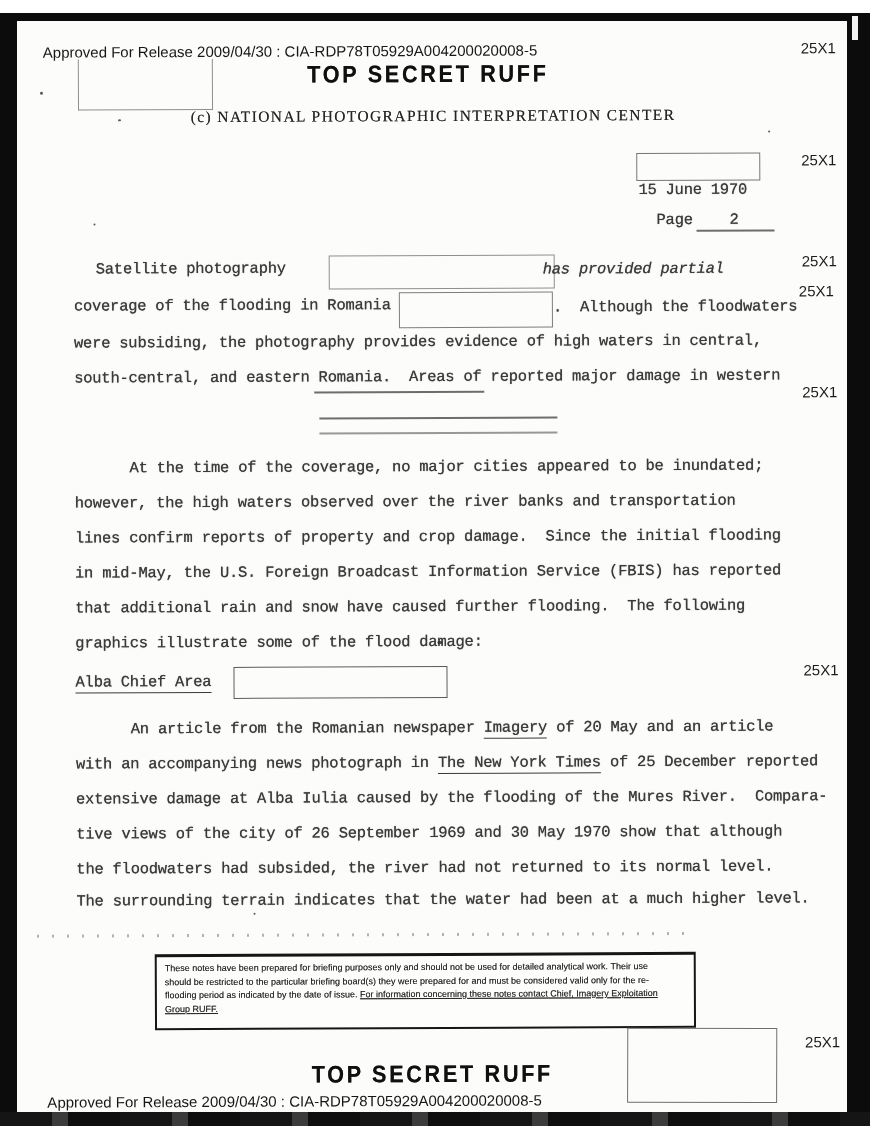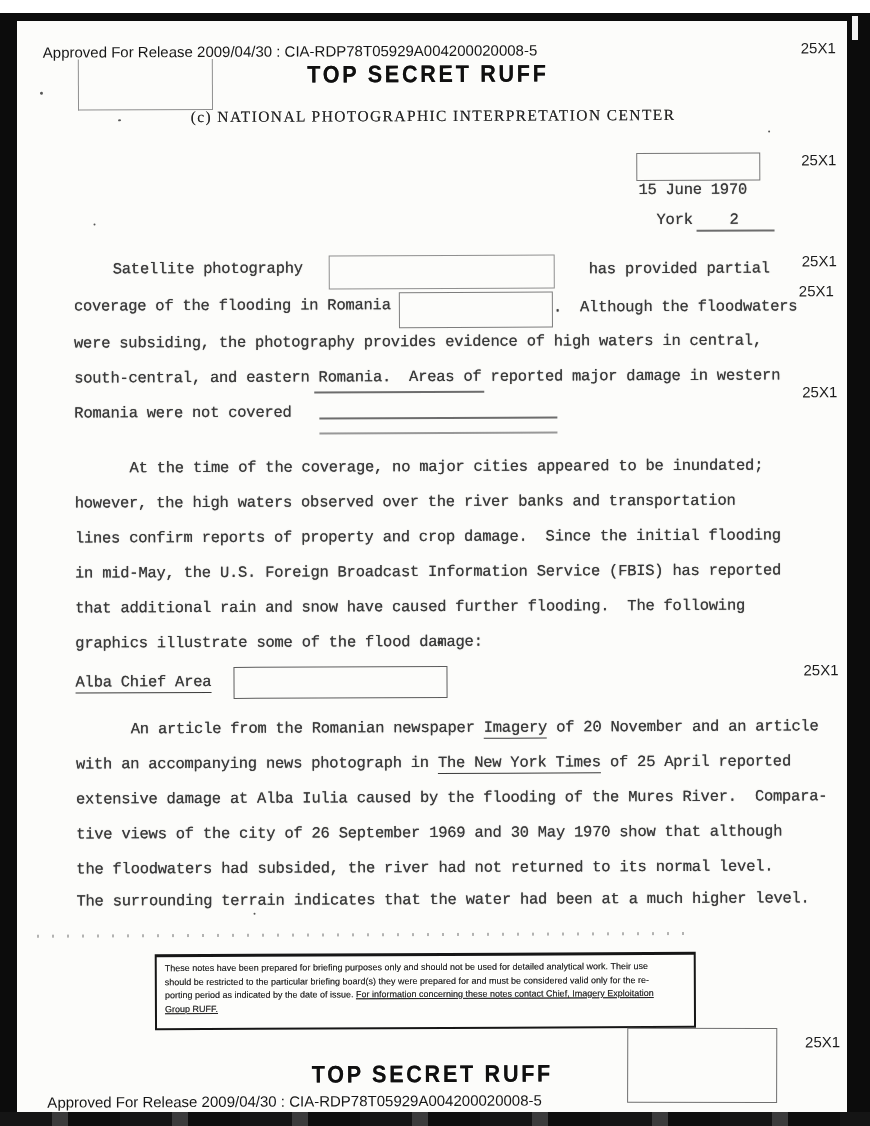--- a/index.html
+++ b/index.html
@@ -56,67 +56,66 @@
     <div class="abs redbox" style="left:80px;top:58px;width:133px;height:50px;border-top:none;"></div>
     <div class="abs" style="left:0;top:60px;width:860px;text-align:center;">
       <span class="banner" style="display:inline-block;">TOP SECRET RUFF</span>
     </div>
     <div class="abs" style="left:0;top:107px;width:870px;text-align:center;">
       <span class="org">(c) NATIONAL PHOTOGRAPHIC INTERPRETATION CENTER</span>
     </div>
 
     <div class="abs redbox" style="left:638px;top:154px;width:122px;height:26px;border-color:#777;"></div>
     <span class="abs mono" style="left:640px;top:182px;">15 June 1970</span>
-    <span class="abs mono" style="left:658px;top:212px;">York</span>
+    <span class="abs mono" style="left:658px;top:212px;">Page</span>
     <span class="abs mono" style="left:731px;top:212px;">2</span>
     <div class="abs strike" style="left:698px;top:231px;width:78px;"></div>
     <span class="abs marker" style="left:803px;top:153px;">25X1</span>
 
-    <span class="abs mono" style="left:114px;top:259px;">Satellite photography</span>
+    <span class="abs mono" style="left:97px;top:259px;">Satellite photography</span>
     <div class="abs redbox" style="left:330px;top:255px;width:224px;height:32px;"></div>
-    <span class="abs mono" style="left:590px;top:261px;">has provided partial</span>
+    <span class="abs mono" style="left:544px;top:261px;font-style:italic;">has provided partial</span>
     <span class="abs marker" style="left:803px;top:254px;">25X1</span>
 
     <span class="abs mono" style="left:75px;top:296px;">coverage of the flooding in Romania</span>
     <div class="abs redbox" style="left:400px;top:292px;width:152px;height:34px;border-color:#7d7d7d;"></div>
     <span class="abs mono" style="left:554px;top:299px;">.  Although the floodwaters</span>
     <span class="abs marker" style="left:800px;top:284px;">25X1</span>
 
     <span class="abs mono" style="left:75px;top:333px;">were subsiding, the photography provides evidence of high waters in central,</span>
     <span class="abs mono" style="left:75px;top:368px;">south-central, and eastern Romania.  Areas of reported major damage in western</span>
     <div class="abs strike" style="left:315px;top:391px;width:170px;"></div>
-    <span class="abs mono" style="left:75px;top:403px;">Romania were not covered</span>
     <div class="abs strike" style="left:320px;top:417px;width:238px;"></div>
     <div class="abs strike" style="left:320px;top:432px;width:238px;opacity:.7;"></div>
     <span class="abs marker" style="left:803px;top:385px;">25X1</span>
 
     <span class="abs mono" style="left:130px;top:458px;">At the time of the coverage, no major cities appeared to be inundated;</span>
     <span class="abs mono" style="left:75px;top:493px;">however, the high waters observed over the river banks and transportation</span>
     <span class="abs mono" style="left:75px;top:528px;">lines confirm reports of property and crop damage.  Since the initial flooding</span>
     <span class="abs mono" style="left:75px;top:563px;">in mid-May, the U.S. Foreign Broadcast Information Service (FBIS) has reported</span>
     <span class="abs mono" style="left:75px;top:598px;">that additional rain and snow have caused further flooding.  The following</span>
     <span class="abs mono" style="left:75px;top:633px;">graphics illustrate some of the flood damage:</span>
 
     <span class="abs mono underl" style="left:75px;top:672px;">Alba Chief Area</span>
     <div class="abs redbox" style="left:233px;top:666px;width:212px;height:30px;border-color:#5c5c5c;"></div>
     <span class="abs marker" style="left:803px;top:663px;">25X1</span>
 
-    <div class="abs mono" style="left:130px;top:719px;"><span>An article from the Romanian newspaper </span><span class="underl">Imagery</span><span> of 20 November and an article</span></div>
-    <div class="abs mono" style="left:75px;top:754px;"><span>with an accompanying news photograph in </span><span class="underl">The New York Times</span><span> of 25 April reported</span></div>
+    <div class="abs mono" style="left:130px;top:719px;"><span>An article from the Romanian newspaper </span><span class="underl">Imagery</span><span> of 20 May and an article</span></div>
+    <div class="abs mono" style="left:75px;top:754px;"><span>with an accompanying news photograph in </span><span class="underl">The New York Times</span><span> of 25 December reported</span></div>
     <span class="abs mono" style="left:75px;top:789px;">extensive damage at Alba Iulia caused by the flooding of the Mures River.  Compara-</span>
     <span class="abs mono" style="left:75px;top:824px;">tive views of the city of 26 September 1969 and 30 May 1970 show that although</span>
     <span class="abs mono" style="left:75px;top:859px;">the floodwaters had subsided, the river had not returned to its normal level.</span>
     <span class="abs mono" style="left:75px;top:891px;">The surrounding terrain indicates that the water had been at a much higher level.</span>
 
     <div class="abs dotrow" style="left:35px;top:933px;width:650px;height:3px;"></div>
 
     <div class="abs notebox" style="left:153px;top:953px;width:541px;height:76px;">
       <div>These notes have been prepared for briefing purposes only and should not be used for detailed analytical work. Their use</div>
       <div>should be restricted to the particular briefing board(s) they were prepared for and must be considered valid only for the re-</div>
-      <div><span>porting period as indicated by the date of issue. </span><span class="note-u">For information concerning these notes contact Chief, Imagery Exploitation</span></div>
+      <div><span>flooding period as indicated by the date of issue. </span><span class="note-u">For information concerning these notes contact Chief, Imagery Exploitation</span></div>
       <div><span class="note-u">Group RUFF.</span></div>
     </div>
 
     <div class="abs redbox" style="left:625px;top:1029px;width:148px;height:73px;border-color:#6f6f6f;transform:rotate(0.4deg);"></div>
     <span class="abs marker" style="left:803px;top:1035px;">25X1</span>
     <div class="abs" style="left:0;top:1060px;width:860px;text-align:center;">
       <span class="banner" style="display:inline-block;">TOP SECRET RUFF</span>
     </div>
     <span class="abs stamp" style="left:45px;top:1092px;">Approved For Release 2009/04/30 : CIA-RDP78T05929A004200020008-5</span>
 

